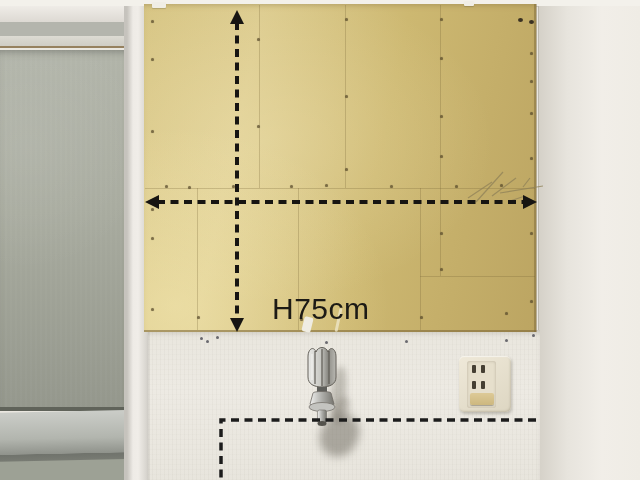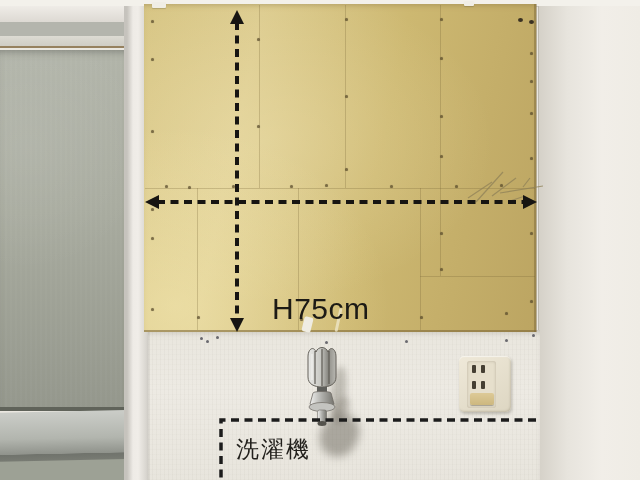--- a/index.html
+++ b/index.html
@@ -243,15 +243,14 @@
       <g>
         <line x1="237" y1="22" x2="237" y2="320" stroke-width="4" stroke-dasharray="8 5.5" fill="none"></line>
         <polygon points="237,10 230,24 244,24" stroke="none"></polygon>
         <polygon points="237,332 230,318 244,318" stroke="none"></polygon>
       </g>
       <path d="M536 420 L221 420 L221 480" stroke="#1c1c1c" stroke-width="3.5" stroke-dasharray="8 5.5" fill="none"></path>
     </g>
   </svg>
 
   <div class="anno" id="height-label">H75cm</div>
-  <div class="anno" id="washer-label">洗濯機</div>
 
 </div>
 
 </body></html>

